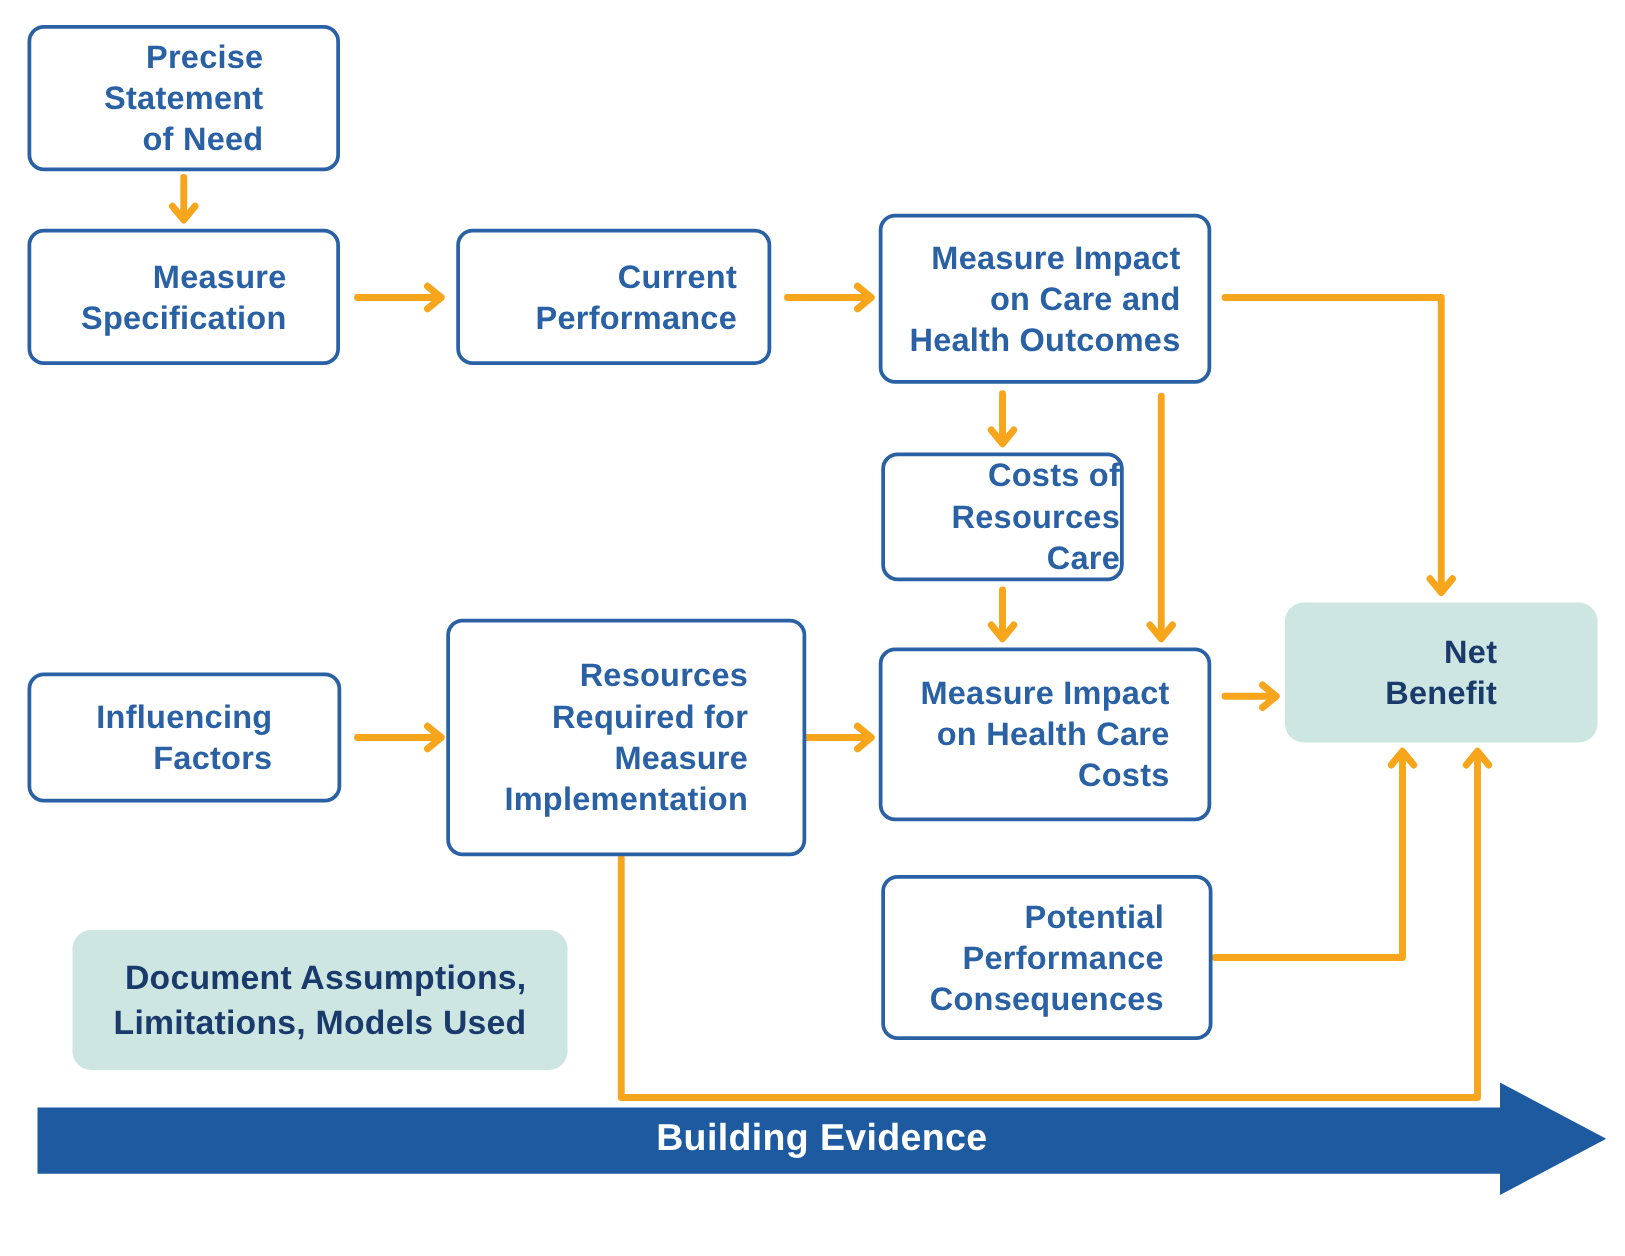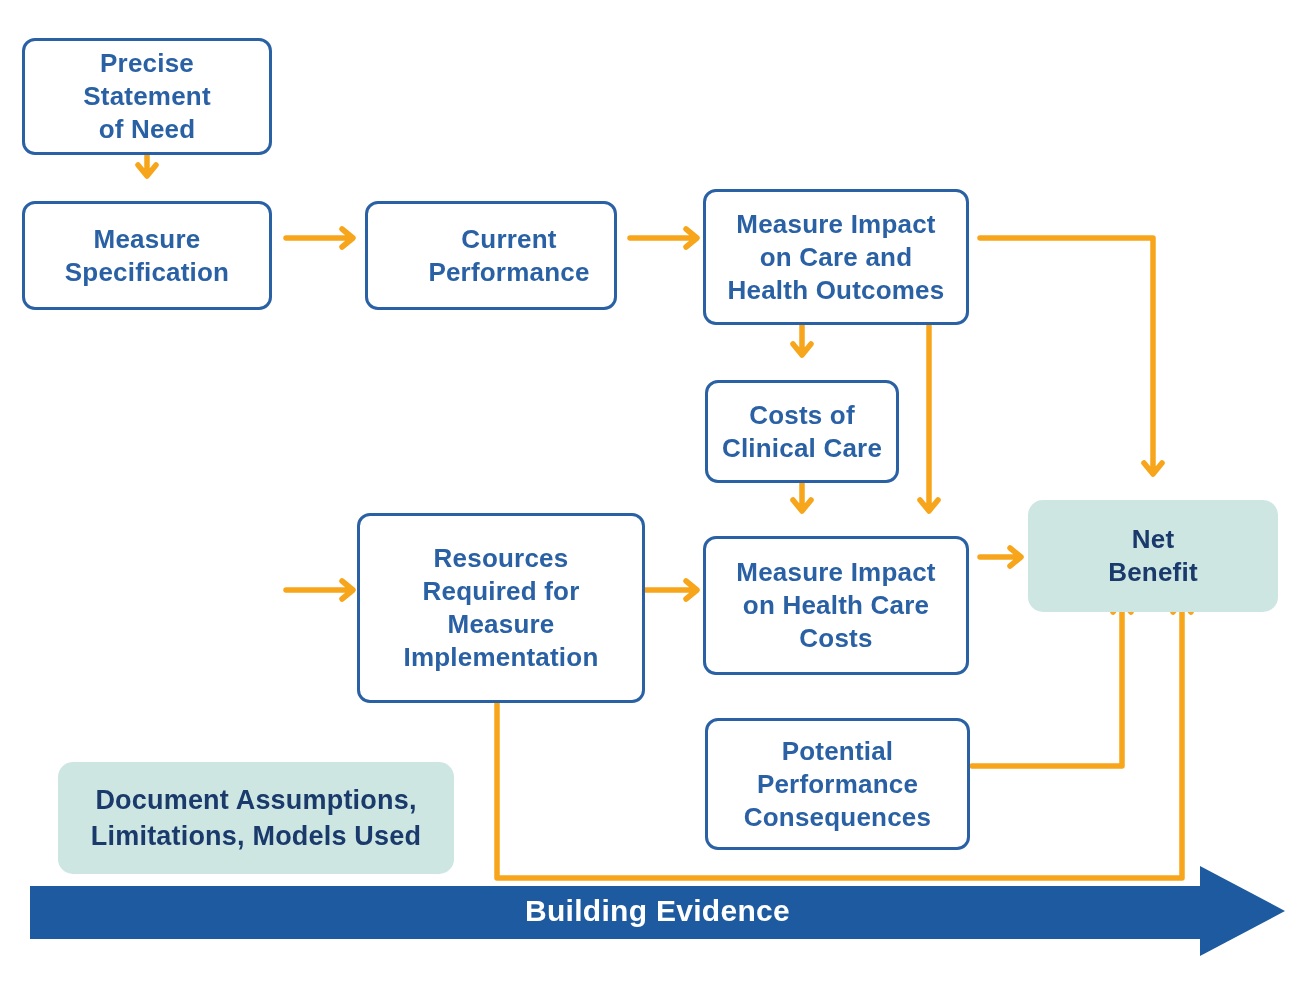--- a/index.html
+++ b/index.html
@@ -36,27 +36,26 @@
     stroke-width: 5.5;
     stroke-linecap: round;
     stroke-linejoin: round;
   }
 
   .box {
     position: absolute;
     display: flex;
     align-items: center;
     justify-content: center;
-    text-align: center;
+    text-align: right;
     border-radius: 13px;
     font-size: 26px;
     line-height: 33px;
     font-weight: 600;
     letter-spacing: 0.2px;
-    margin-top: 18px;
   }
   .box .lbl { white-space: pre-line; }
 
   .outline {
     background: var(--bg);
     border: 3px solid var(--box-border);
     color: var(--box-text);
   }
 
   .teal {
@@ -145,29 +144,33 @@
   </div>
 
   <div class="box outline" style="left:703px; top:171px; width:266px; height:136px;">
     <span class="lbl">Measure Impact
 on Care and
 Health Outcomes</span>
   </div>
 
   <div class="box outline" style="left:705px; top:362px; width:194px; height:103px;">
     <span class="lbl">Costs of
-Clinical Care</span>
+Resources Care</span>
   </div>
 
   <div class="box outline" style="left:703px; top:518px; width:266px; height:139px;">
     <span class="lbl">Measure Impact
 on Health Care
 Costs</span>
   </div>
 
+  <div class="box outline" style="left:22px; top:538px; width:251px; height:104px;">
+    <span class="lbl">Influencing
+Factors</span>
+  </div>
 
   <div class="box outline" style="left:357px; top:495px; width:288px; height:190px;">
     <span class="lbl">Resources
 Required for
 Measure
 Implementation</span>
   </div>
 
   <div class="box outline" style="left:705px; top:700px; width:265px; height:132px;">
     <span class="lbl">Potential

